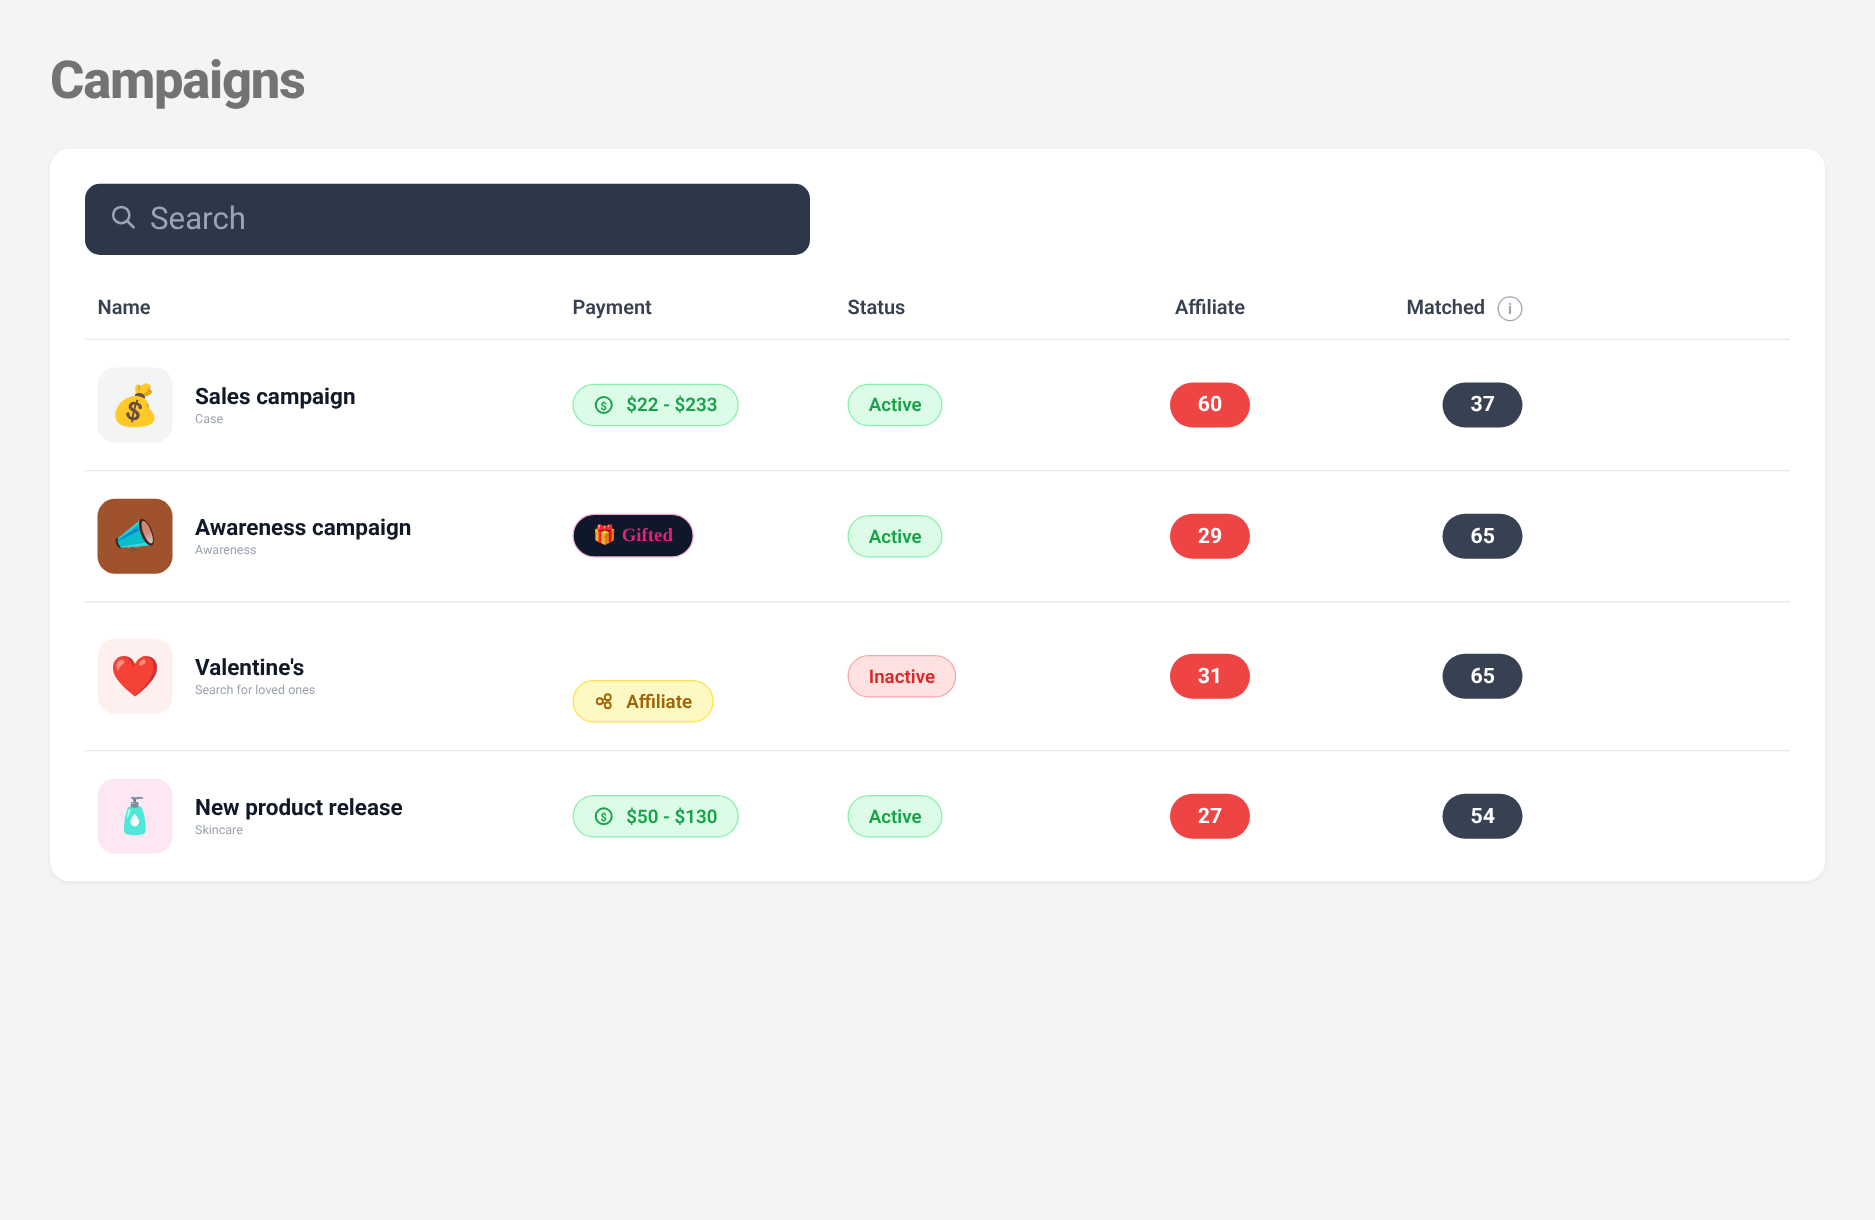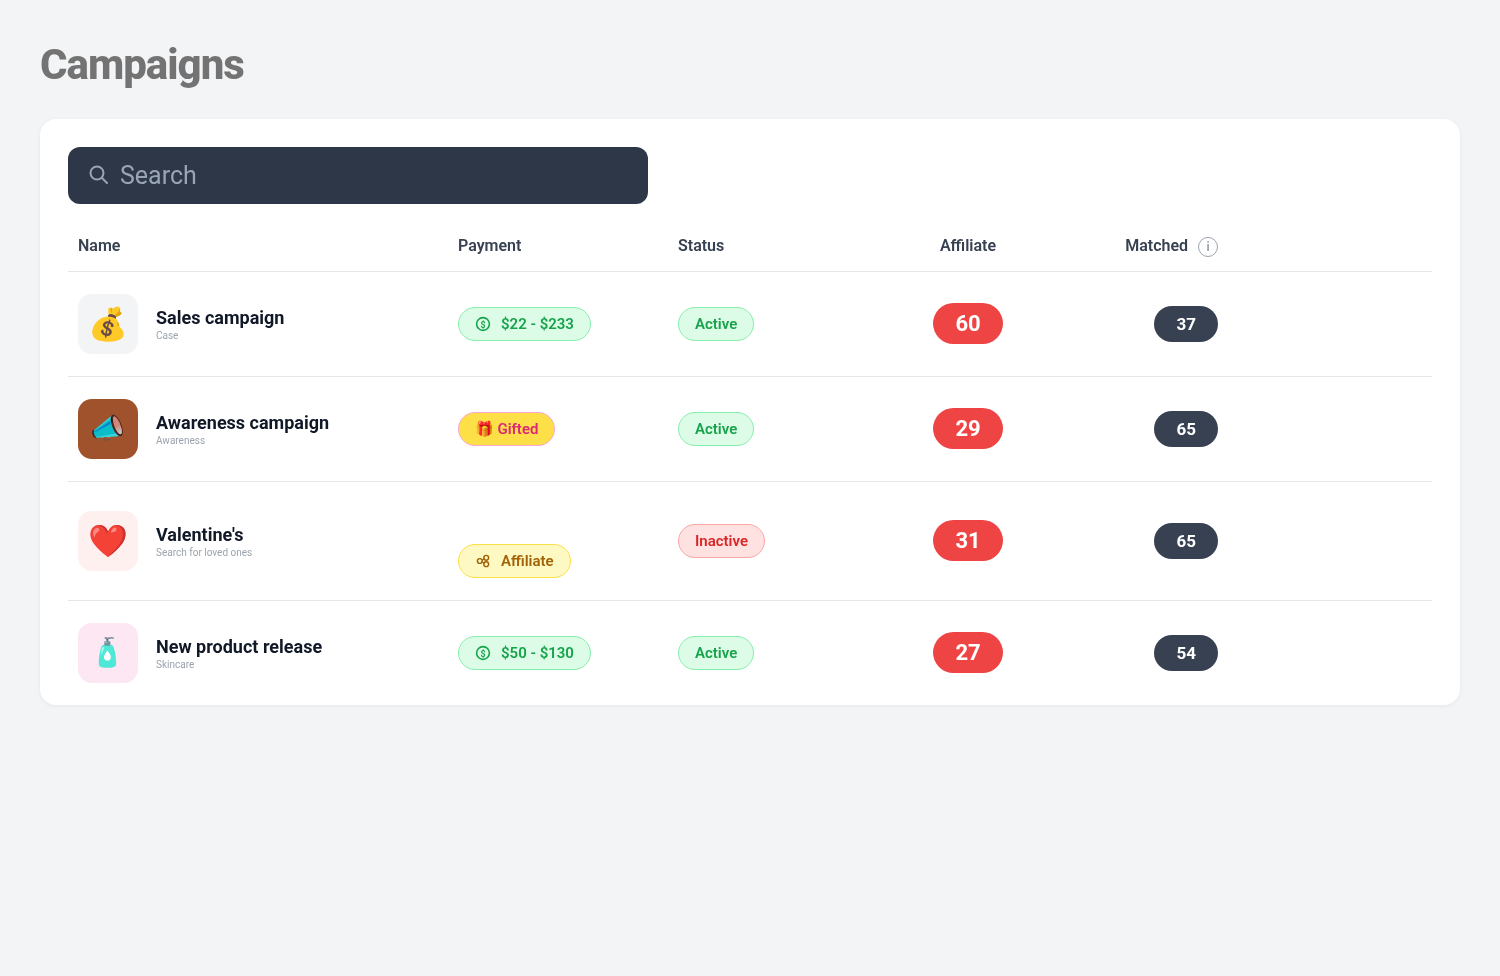--- a/index.html
+++ b/index.html
@@ -104,35 +104,35 @@
     .badge {
       display: inline-flex;
       align-items: center;
       gap: 6px;
       padding: 7px 16px;
       border-radius: 50px;
       font-size: 15px;
       font-weight: 600;
     }
     .badge-green-pay { background: #dcfce7; color: #16a34a; border: 1.5px solid #86efac; }
-    .badge-pink-pay  { background: #fde047; color: #db2777; border: 1.5px solid #f9a8d4; }
+    .badge-pink-pay  { background: #0f172a; color: #db2777; border: 1.5px solid #f9a8d4; font-family: Liberation Serif, serif; }
     .badge-yellow-pay { background: #fef9c3; color: #a16207; border: 1.5px solid #fde047; margin-top: 40px; }
 
     .status-cell { display: flex; align-items: center; }
     .badge-active   { background: #dcfce7; color: #16a34a; border: 1.5px solid #86efac; }
     .badge-inactive { background: #fee2e2; color: #dc2626; border: 1.5px solid #fca5a5; }
 
     .applicants-cell { display: flex; align-items: center; justify-content: center; }
     .matched-cell    { display: flex; align-items: center; justify-content: flex-end; }
 
     .pill-red {
       background: #ef4444;
       color: #fff;
       border-radius: 50px;
-      font-size: 22px;
+      font-size: 17px;
       font-weight: 700;
       padding: 8px 22px;
       min-width: 56px;
       text-align: center;
     }
     .pill-dark {
       background: #374151;
       color: #fff;
       border-radius: 50px;
       font-size: 17px;

